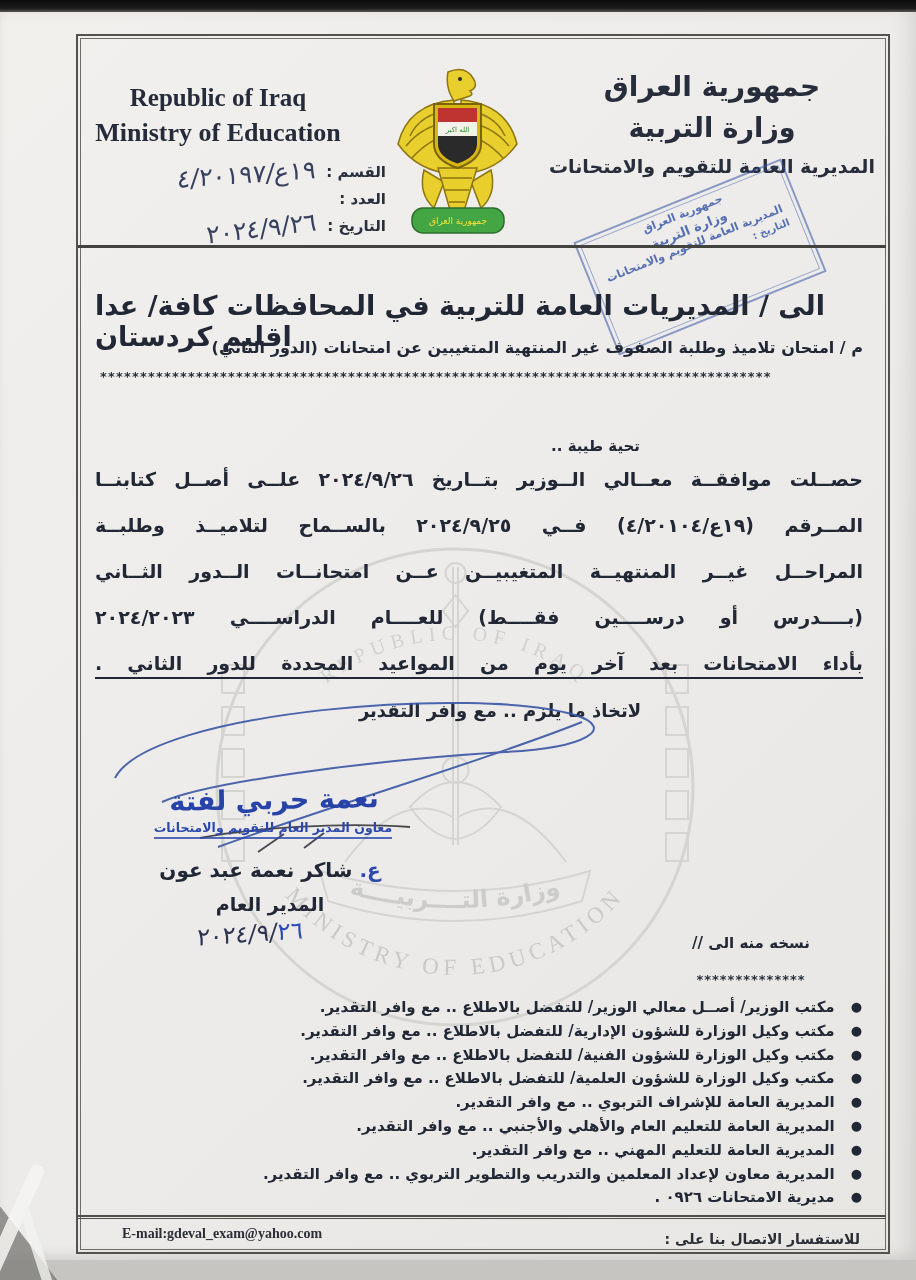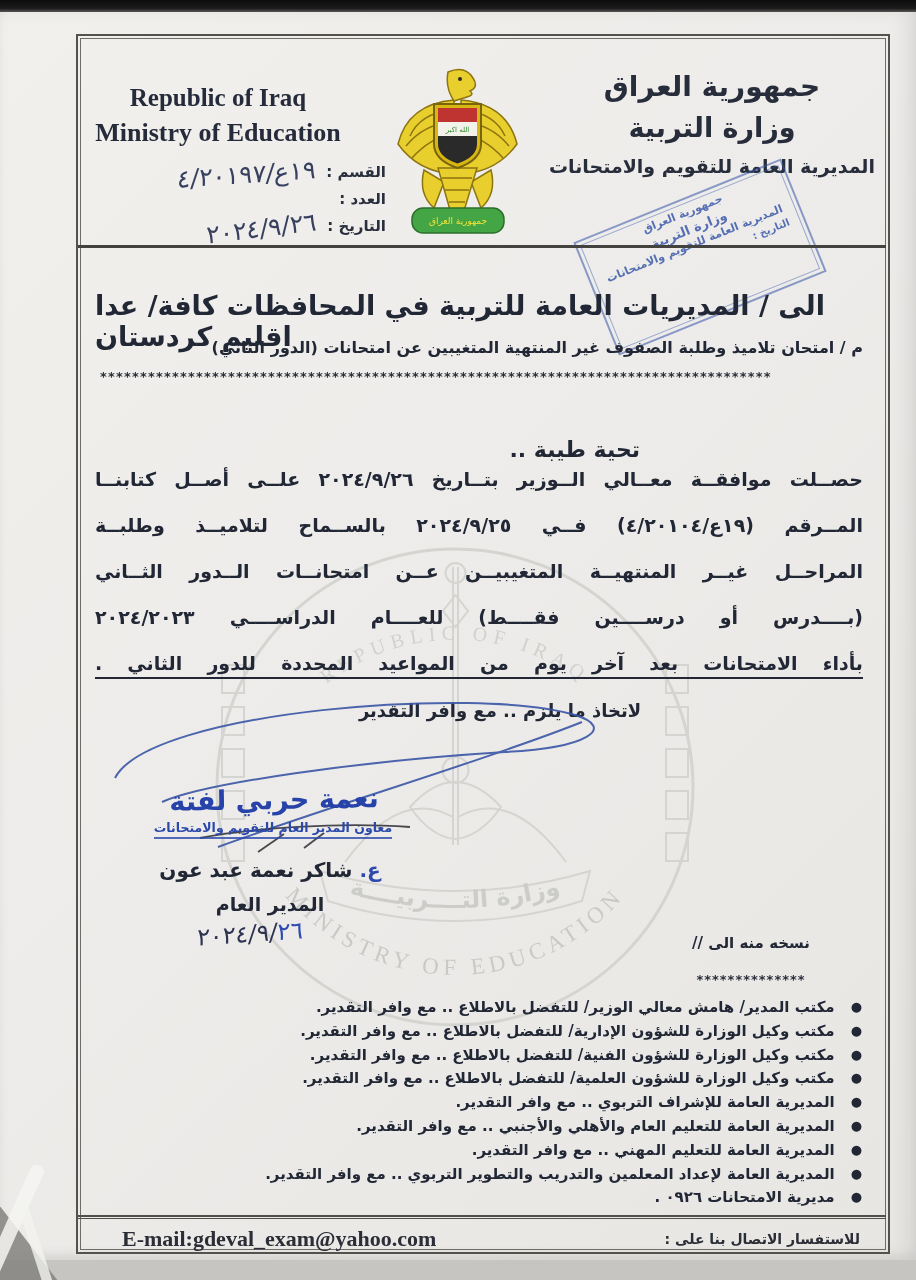--- a/index.html
+++ b/index.html
@@ -48,21 +48,21 @@
   .stamp .s4{font-size:10px;text-align:right;padding-right:14px;}
 
   .hr-head{left:78px;top:245px;width:808px;height:3px;background:#44423e;}
 
   .addr1{left:95px;top:290px;width:768px;text-align:left;font-size:27px;font-weight:bold;color:#20263400;}
   .dark{color:#212735;}
   .addr1,.subj,.body-line,.greet,.close,.cc-head,.cc-item{color:#212735;}
   .subj{left:95px;top:338px;width:768px;text-align:right;font-size:16px;font-weight:bold;}
   .stars-long{left:100px;top:369px;width:776px;font-size:13px;letter-spacing:1.2px;color:#2a2f3a;
               white-space:nowrap;overflow:hidden;font-weight:bold;}
-  .greet{left:420px;top:437px;width:220px;font-size:22px;font-weight:bold;text-align:right;}
+  .greet{left:420px;top:437px;width:220px;font-size:15px;font-weight:bold;text-align:right;}
   .body-line{left:95px;width:768px;font-size:19px;font-weight:bold;text-align:justify;
              text-align-last:justify;white-space:nowrap;}
   .body-line.u{text-decoration:underline;text-underline-offset:7px;text-decoration-thickness:1.5px;}
   .close{left:340px;top:700px;width:320px;text-align:center;font-size:18px;font-weight:bold;}
 
   .sig-name{left:128px;top:784px;width:292px;text-align:center;font-size:27px;font-weight:bold;
             color:#2742a8;transform:rotate(-1deg);letter-spacing:1px;}
   .sig-title{left:114px;top:820px;width:318px;text-align:center;font-size:12.5px;font-weight:bold;
              color:#2b48ad;}
   .sig-title span{border-bottom:2px solid rgba(43,72,173,.8);padding-bottom:2px;display:inline-block;}
@@ -77,21 +77,21 @@
   .cc-stars{left:640px;top:972px;width:222px;text-align:center;font-size:13px;letter-spacing:1px;
             color:#2a2f3a;font-weight:bold;}
   .cc-list{left:138px;top:996px;width:724px;direction:rtl;}
   .cc-item{font-size:15px;font-weight:bold;line-height:22.8px;text-align:right;white-space:nowrap;}
   .cc-item .bullet{display:inline-block;margin-left:16px;font-size:13px;transform:translateY(-1px);}
   .cc-item .num{text-underline-offset:4px;}
 
   .foot-sep{left:78px;top:1215px;width:808px;height:4px;border-top:2px solid #514f4a;
             border-bottom:1.5px solid #514f4a;box-sizing:border-box;}
   .foot-email{left:122px;top:1226px;font-family:"Liberation Serif",serif;font-weight:bold;
-              font-size:22px;color:#2b2e36;direction:ltr;}
+              font-size:14px;color:#2b2e36;direction:ltr;}
   .foot-inq{left:560px;top:1231px;width:300px;text-align:right;font-size:14px;font-weight:bold;
             color:#2b2e36;}
   svg text{font-family:"Liberation Serif",serif;}
   svg .artext{font-family:"DejaVu Sans",sans-serif;}
 </style>
 </head>
 <body>
 
 <div id="page">
   <div class="abs paper"></div>
@@ -236,28 +236,28 @@
     <span>معاون المدير العام للتقويم والامتحانات</span>
   </div>
   <div class="abs sig-dir ar dark">المدير العام</div>
   <div class="abs sig-date">
     <span>٢٠٢٤/٩/</span><span class="day">٢٦</span>
   </div>
 
   <div class="abs cc-head ar">نسخه منه الى //</div>
   <div class="abs cc-stars">**************</div>
   <div class="abs cc-list">
-    <div class="cc-item"><span class="bullet">●</span><span>مكتب المدير/ هامش معالي الوزير/ للتفضل بالاطلاع .. مع وافر التقدير.</span></div>
+    <div class="cc-item"><span class="bullet">●</span><span>مكتب الوزير/ أصــل معالي الوزير/ للتفضل بالاطلاع .. مع وافر التقدير.</span></div>
     <div class="cc-item"><span class="bullet">●</span><span>مكتب وكيل الوزارة للشؤون الإدارية/ للتفضل بالاطلاع .. مع وافر التقدير.</span></div>
     <div class="cc-item"><span class="bullet">●</span><span>مكتب وكيل الوزارة للشؤون الفنية/ للتفضل بالاطلاع .. مع وافر التقدير.</span></div>
     <div class="cc-item"><span class="bullet">●</span><span>مكتب وكيل الوزارة للشؤون العلمية/ للتفضل بالاطلاع .. مع وافر التقدير.</span></div>
     <div class="cc-item"><span class="bullet">●</span><span>المديرية العامة للإشراف التربوي .. مع وافر التقدير.</span></div>
     <div class="cc-item"><span class="bullet">●</span><span>المديرية العامة للتعليم العام والأهلي والأجنبي .. مع وافر التقدير.</span></div>
     <div class="cc-item"><span class="bullet">●</span><span>المديرية العامة للتعليم المهني .. مع وافر التقدير.</span></div>
-    <div class="cc-item"><span class="bullet">●</span><span>المديرية العامة لإعداد المعلمين والتدريب والتطوير التربوي .. مع وافر التقدير.</span></div>
+    <div class="cc-item"><span class="bullet">●</span><span>المديرية معاون لإعداد المعلمين والتدريب والتطوير التربوي .. مع وافر التقدير.</span></div>
     <div class="cc-item"><span class="bullet">●</span><span>مديرية الامتحانات </span><span class="num">٠٩٢٦ .</span></div>
   </div>
 
   <div class="abs foot-sep"></div>
   <div class="abs foot-email">E-mail:gdeval_exam@yahoo.com</div>
   <div class="abs foot-inq ar">للاستفسار الاتصال بنا على :</div>
 
   <div class="abs corner-dark"></div>
   <div class="abs corner-streak"></div>
   <div class="abs corner-streak2"></div>

